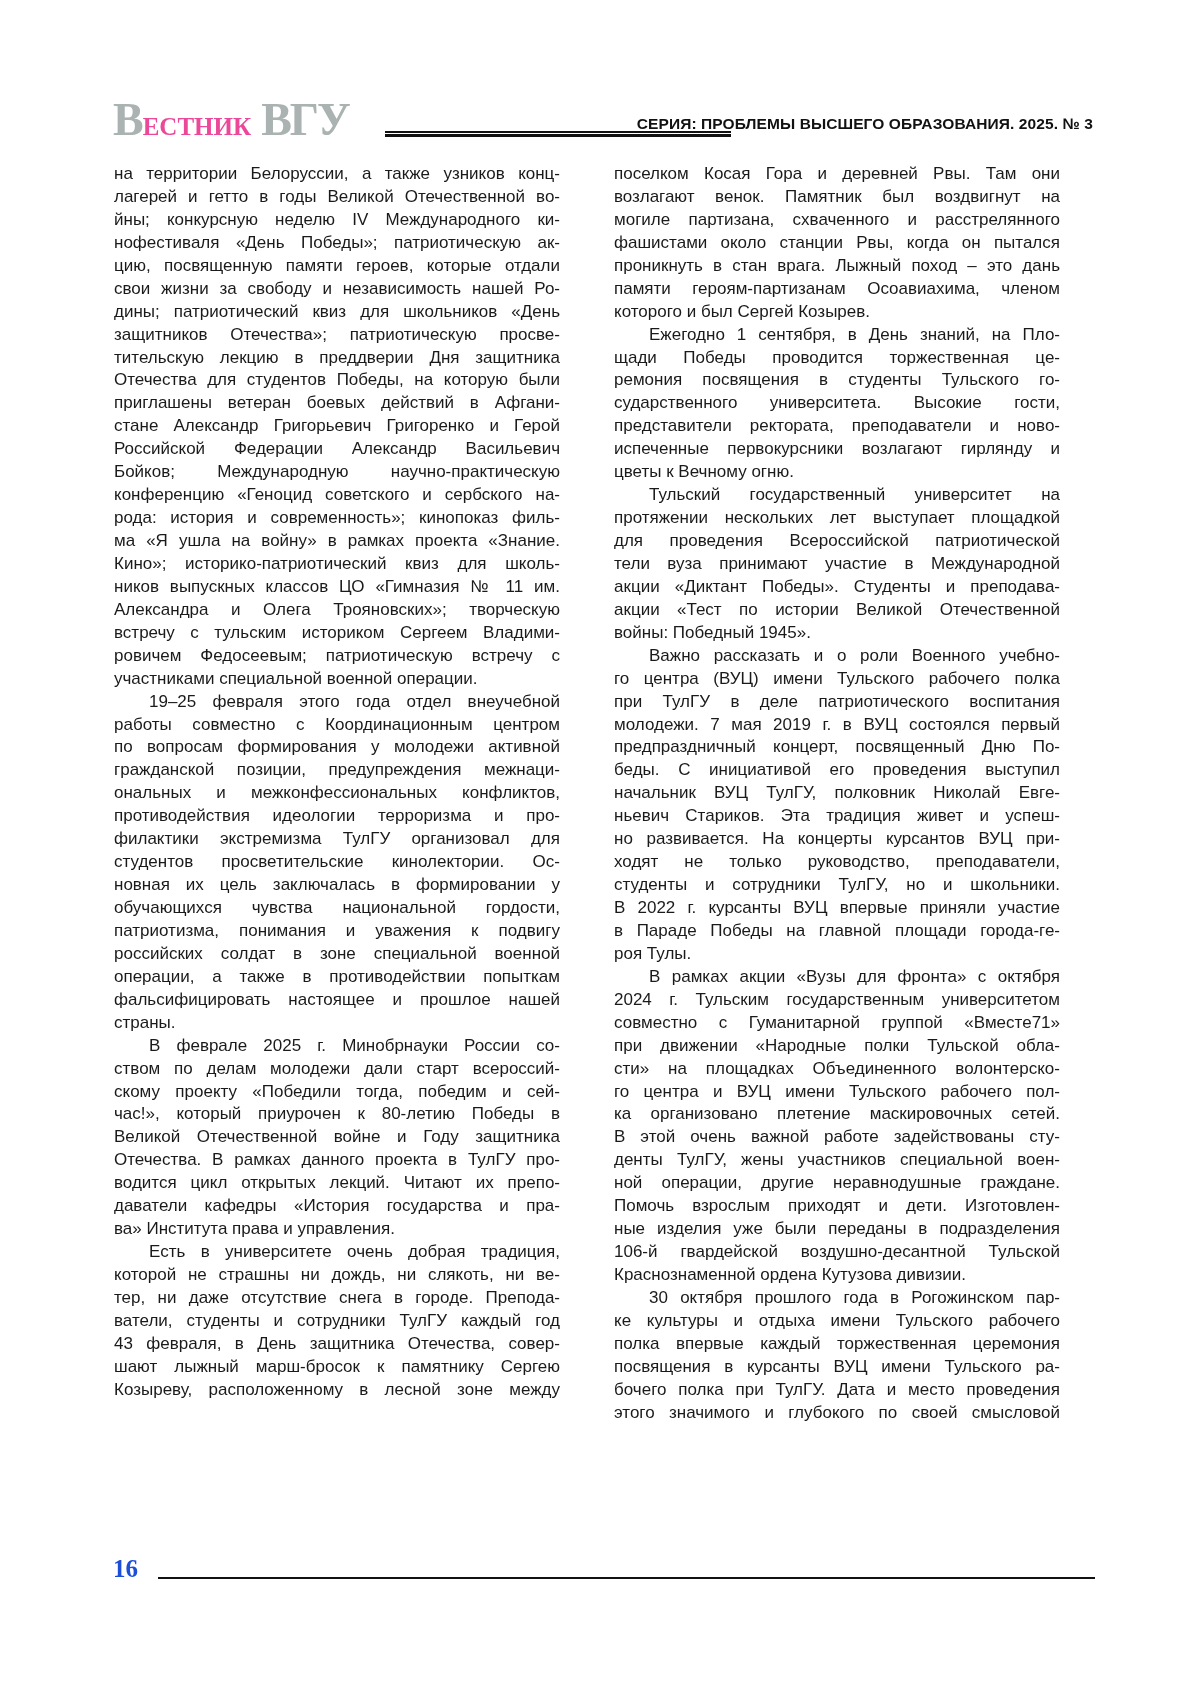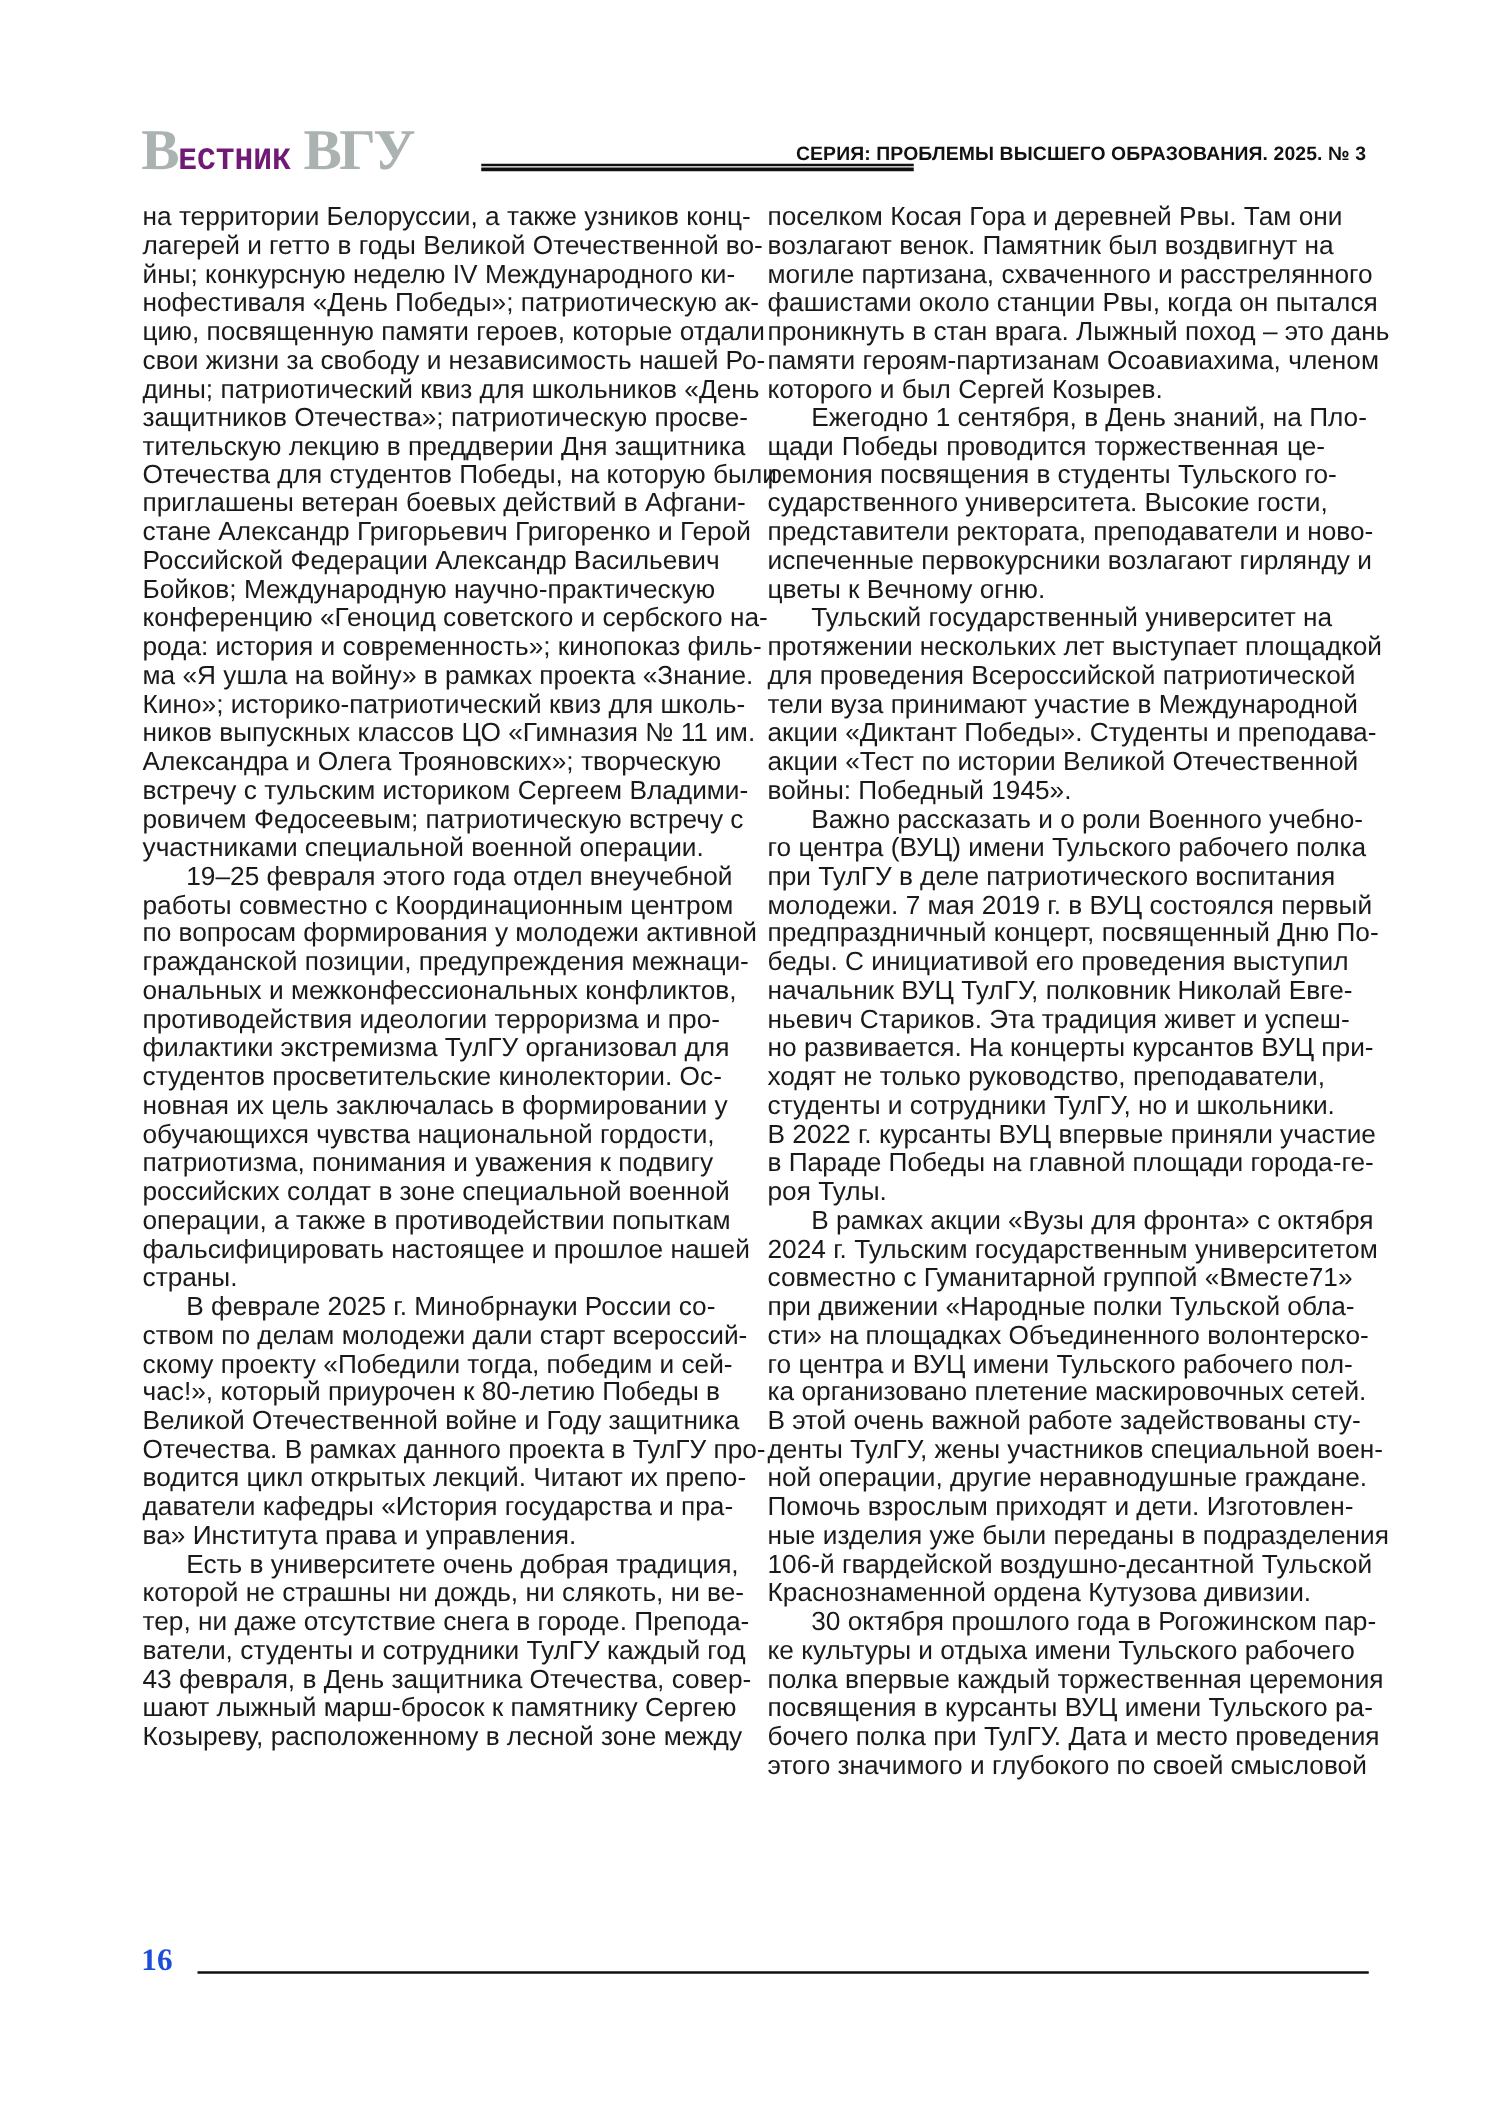--- a/index.html
+++ b/index.html
@@ -1,27 +1,27 @@
 <!DOCTYPE html>
 <html><head>
 <meta charset="utf-8">
 <style>
   html, body { margin: 0; padding: 0; background: #ffffff; }
   body { width: 1200px; height: 1697px; position: relative; overflow: hidden; font-family: "Liberation Sans", sans-serif; color: #1a1a1a; }
   .header { position: absolute; left: 113px; top: 100px; width: 980px; height: 40px; }
   .brand { position: absolute; left: 0; top: 0; font-family: "Liberation Serif", serif; font-weight: bold; white-space: nowrap; line-height: 40px; }
   .brand .big { font-size: 46px; color: #aab3b1; letter-spacing: -1px; }
-  .brand .small { font-size: 25px; color: #701a75; letter-spacing: 0px; font-family: Liberation Mono, monospace; }
+  .brand .small { font-size: 25px; color: #ec4899; letter-spacing: 0px; }
   .brand .vgu { font-size: 46px; color: #aab3b1; margin-left: 10px; letter-spacing: -2px; }
   .header-rule { position: absolute; left: 272px; top: 31px; width: 346px; height: 7px; }
   .header-rule .l1 { position: absolute; left: 0; top: 0; width: 100%; height: 1.5px; background: #111; }
   .header-rule .l2 { position: absolute; left: 0; top: 3px; width: 100%; height: 3px; background: #111; }
   .series { position: absolute; right: 0; top: 15px; font-size: 15.5px; font-weight: bold; color: #111; white-space: nowrap; letter-spacing: 0.1px; }
 
-  .col { position: absolute; top: 163px; width: 446px; font-size: 21px; line-height: 22.95px; }
+  .col { position: absolute; top: 163px; width: 446px; font-size: 17px; line-height: 22.95px; }
   .col.left { left: 114px; }
   .col.right { left: 614px; }
   .line { display: block; text-align: justify; text-align-last: justify; white-space: nowrap; height: 22.95px; overflow: visible; }
   .line.last { text-align-last: left; }
   .line.indent { text-indent: 35px; }
 
   .footer { position: absolute; left: 113px; top: 1554px; width: 982px; height: 30px; }
   .page-num { position: absolute; left: 0; top: 0; font-family: "Liberation Serif", serif; font-weight: bold; font-size: 25px; line-height: 30px; color: #1d4ed8; }
   .footer-rule { position: absolute; left: 45px; top: 23px; right: 0; height: 2px; background: #111; }
 </style>

